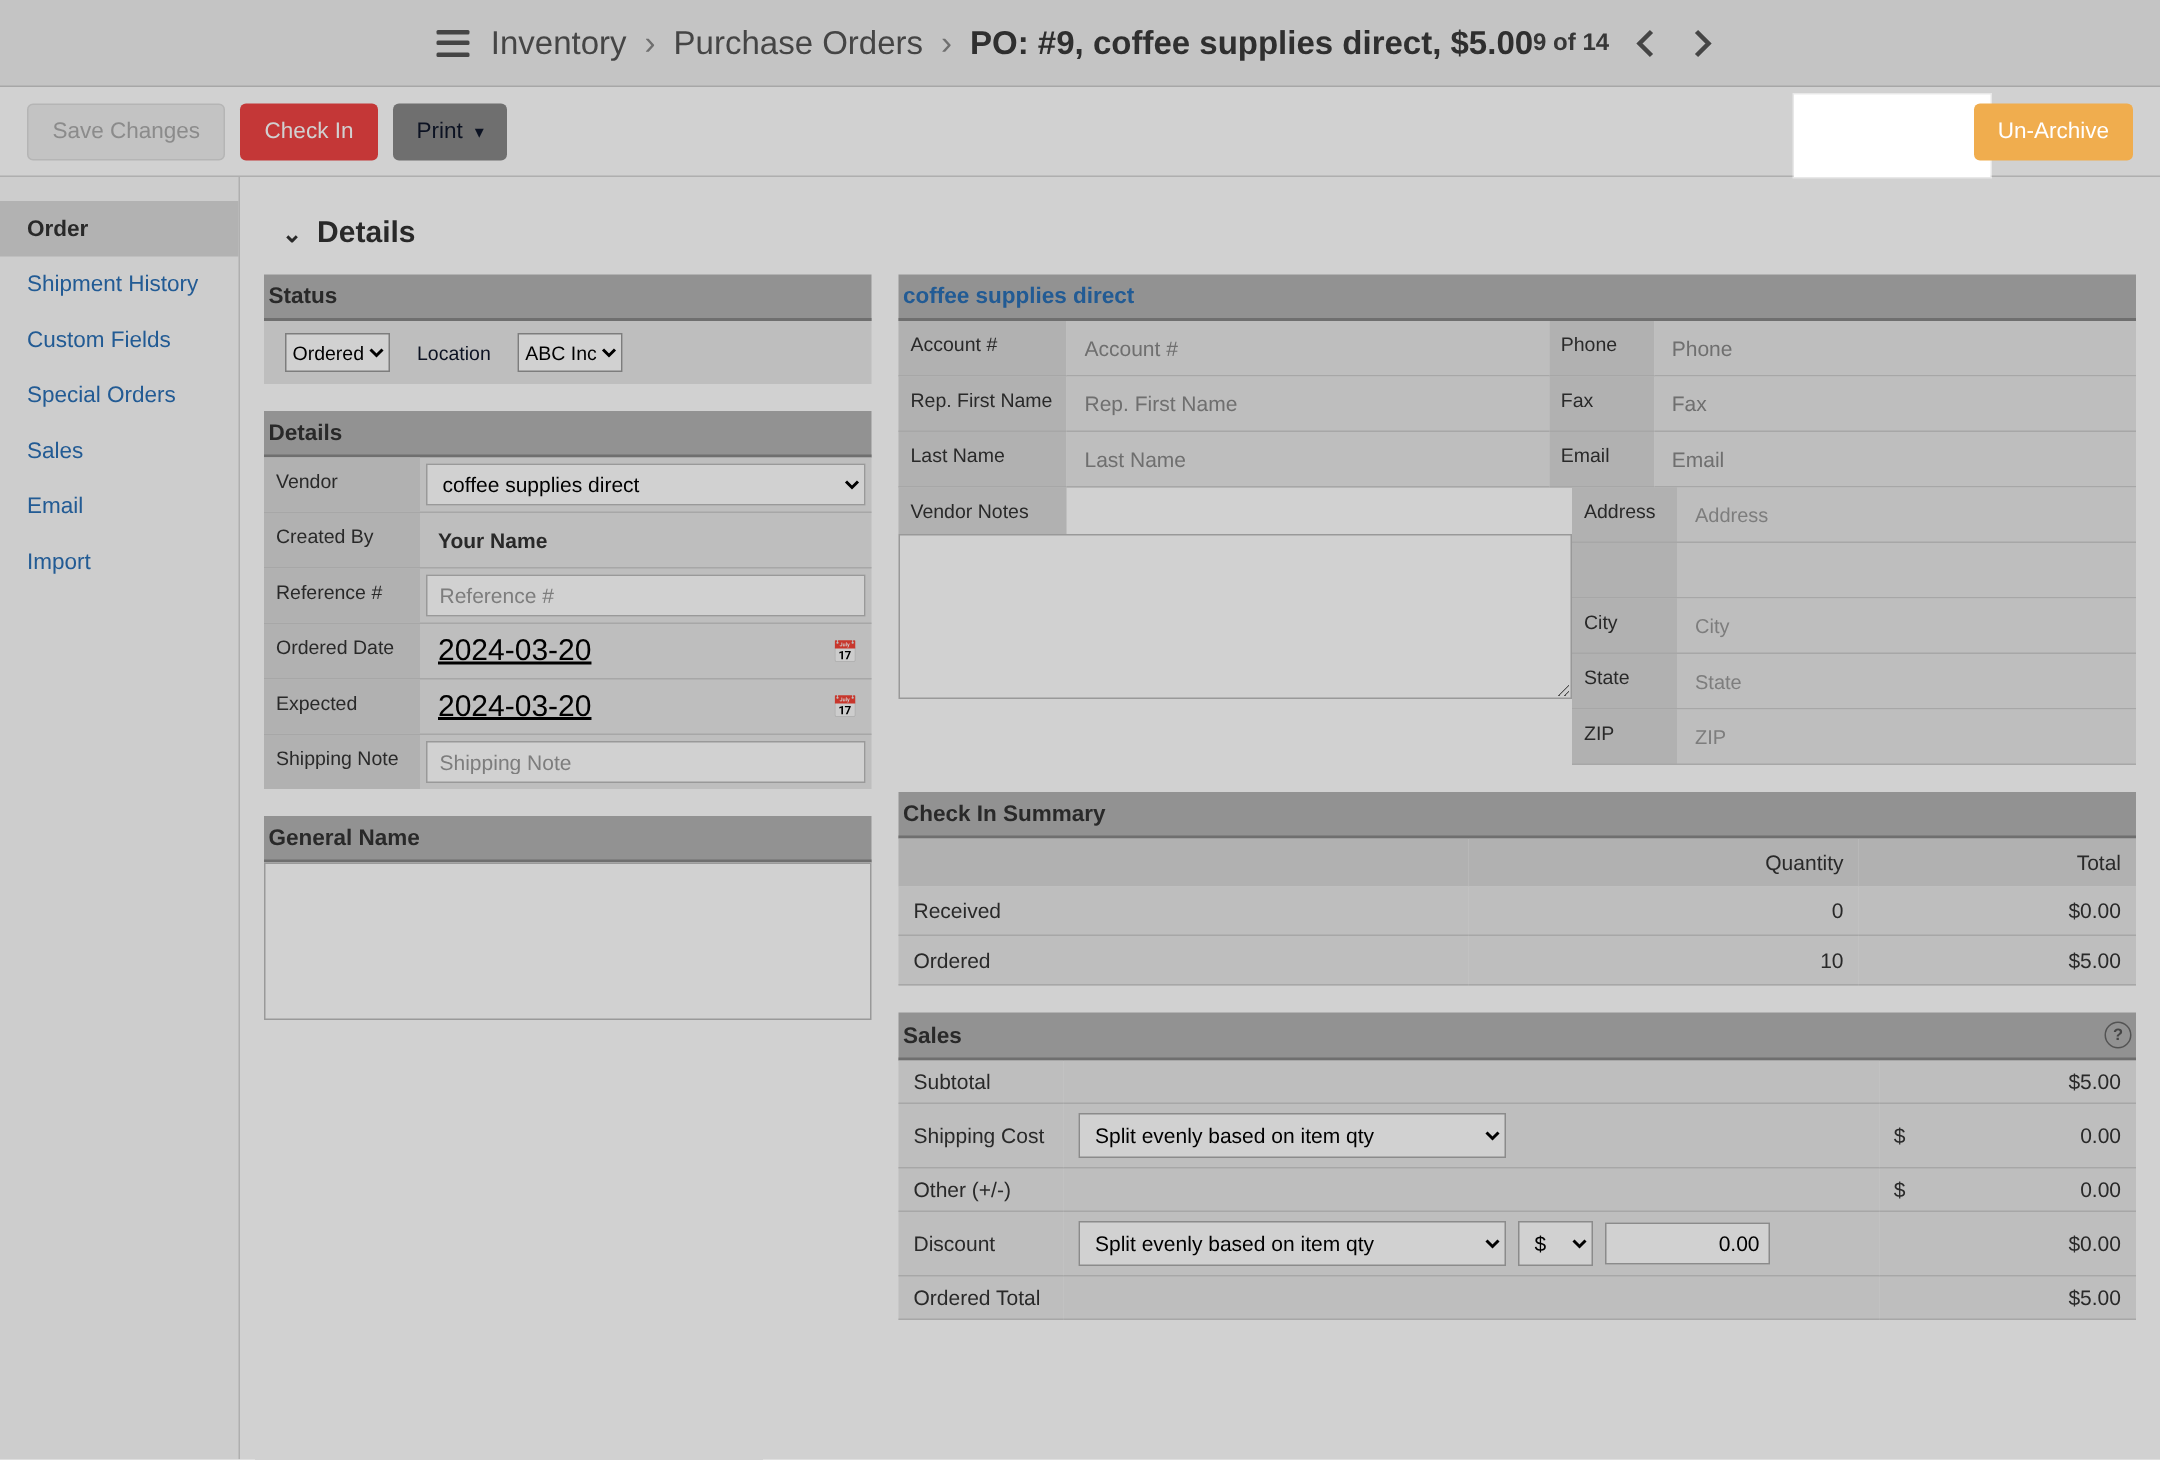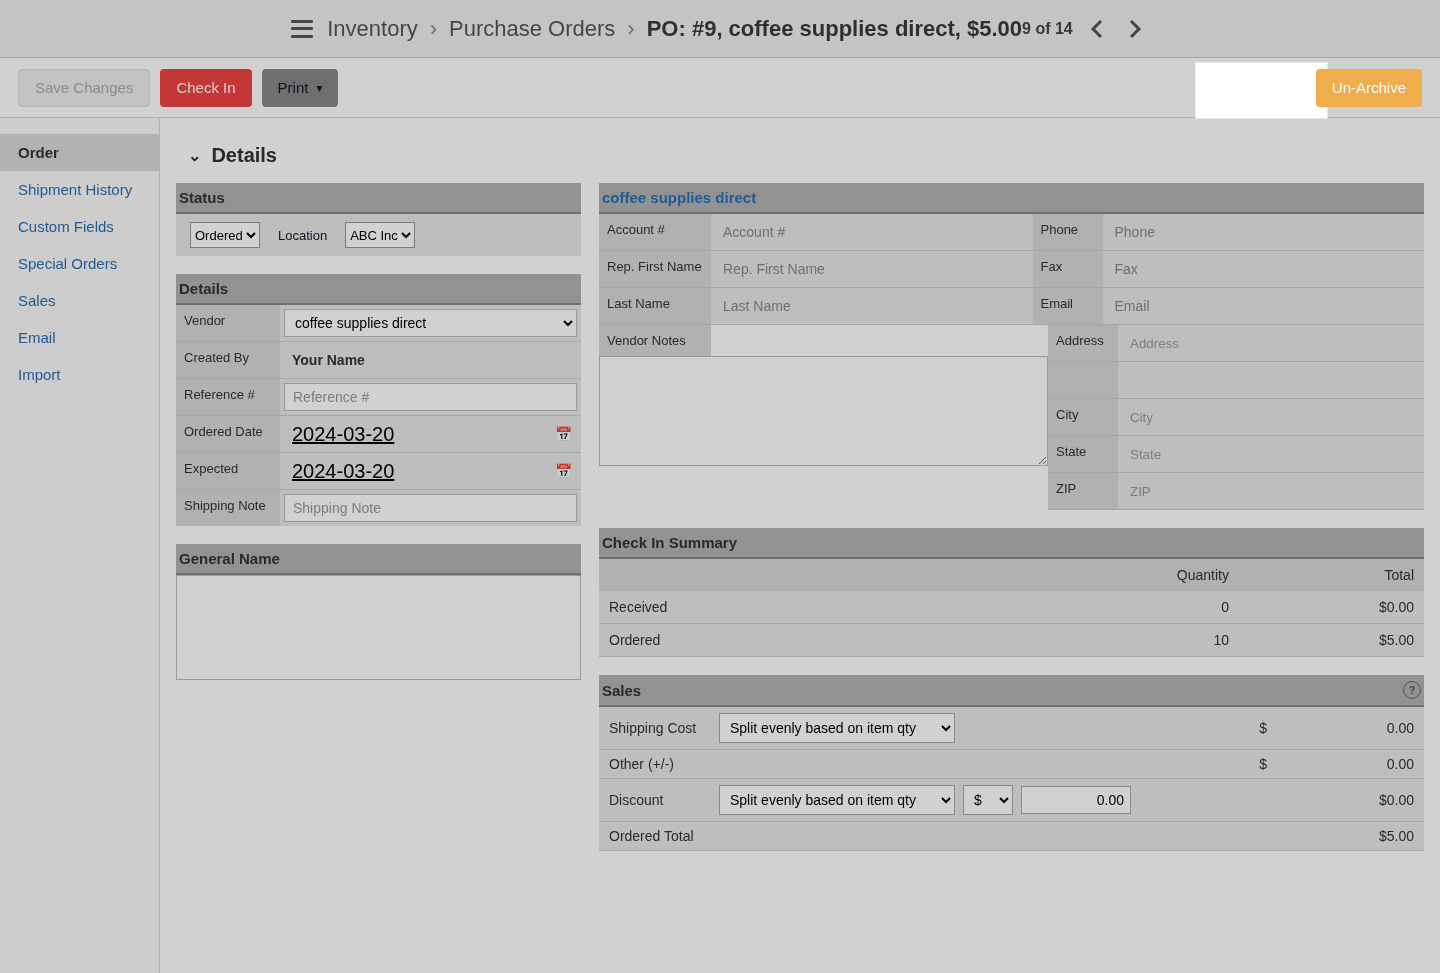--- a/index.html
+++ b/index.html
@@ -150,21 +150,21 @@
   .summary-table thead th:nth-child(2){ width:260px;margin-top:28px;}
   .summary-table thead th:nth-child(3){ width:185px;}
   
   .costs-header { display:flex; justify-content:space-between; align-items:center;}
   .help-icon { width:18px;height:18px;border-radius:50%;border:1px solid #666;display:flex;align-items:center;justify-content:center;font-size:11px;color:#555;}
   .costs-table { width:100%; border-collapse:collapse; font-size:14px; margin-bottom:10px;}
   .costs-table td { padding:6px 10px; border-bottom:1px solid #ccc; background:#e8e8e8;}
   .costs-table td.last { text-align:right; width:140px;}
   .costs-table td.label { width:110px;}
   .costs-table select { font-size:14px; height:30px; border:1px solid #aaa; background:#fff; padding:0 6px;}
-  .costs-table .wide-sel { width:236px;}
+  .costs-table .wide-sel { width:285px;}
   .money-cell { display:flex; align-items:center; gap:6px; justify-content:flex-start;}
   .money-cell .dollar { font-size:14px; color:#333;}
   input::placeholder{color:#999;}
   .section-gap { height:18px;}
 </style>
 </head>
 <body>
 
 <div class="top-bar">
   <div class="crumbs">
@@ -379,20 +379,26 @@
         </table>
 
         <div class="section-gap"></div>
 
         <div class="panel-header costs-header">
           <span>Sales</span>
           <span class="help-icon">?</span>
         </div>
         <table class="costs-table">
           <tbody>
+              <tr>
+            <td class="label">Subtotal</td>
+            <td></td>
+                <td></td>
+            <td class="last">$5.00</td>
+          </tr>
           <tr>
             <td class="label">Shipping Cost</td>
             <td><select class="wide-sel"><option>Split evenly based on item qty</option></select></td>
             <td>
                   <div class="money-cell">
                     <span class="dollar">$</span>
                   </div>
                 </td>
             <td class="last">0.00</td>
           </tr>

